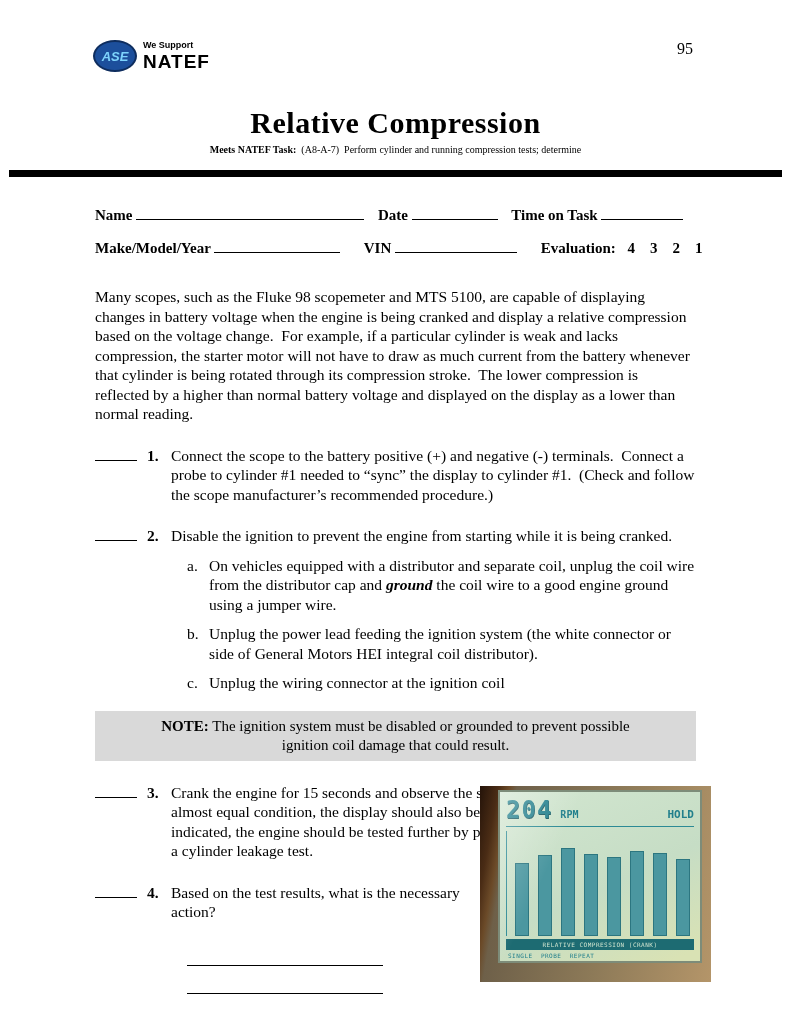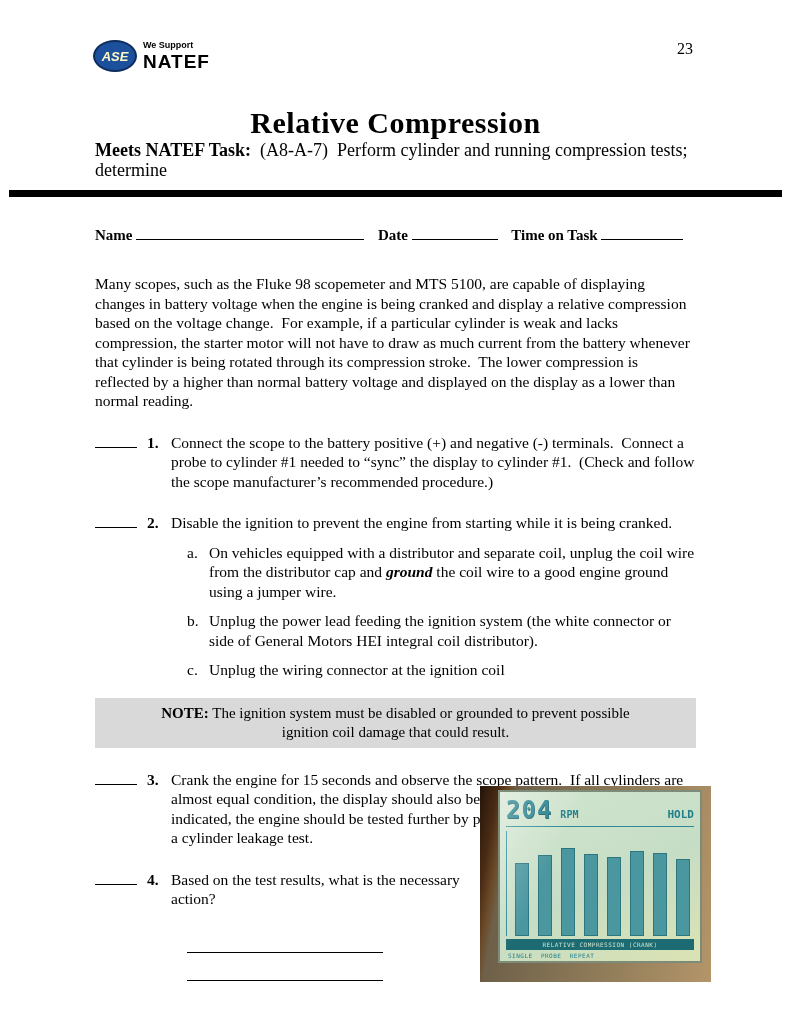--- a/index.html
+++ b/index.html
@@ -8,31 +8,31 @@
     position:relative; width:791px; height:1024px; margin:0 auto;
     background:#ffffff; font-family:"Liberation Serif", serif; color:#000;
     overflow:hidden;
   }
   
   .logo { position:absolute; left:93px; top:40px; display:flex; align-items:center; gap:6px; }
   .ase-badge {
     width:44px; height:32px; border-radius:50%;
     background:#1c4f9c; border:2px solid #0e2d5e;
     display:flex; align-items:center; justify-content:center;
-    color:#fef9c3; font-family:"Liberation Sans", sans-serif;
+    color:#7dd3fc; font-family:"Liberation Sans", sans-serif;
     font-weight:bold; font-style:italic; font-size:13px;
   }
   .logo-text { display:flex; flex-direction:column; line-height:1; }
   .we-support { font-family:"Liberation Sans", sans-serif; font-size:9px; font-weight:bold; margin-bottom:2px; }
   .natef { font-family:"Liberation Sans", sans-serif; font-size:19px; font-weight:bold; letter-spacing:1px; }
   .page-number { position:absolute; right:98px; top:40px; font-size:16px; }
   
   .content { padding:106px 95px 0 95px; }
   .title { text-align:center; font-size:30px; font-weight:bold; letter-spacing:0.5px; }
-  .task-line { font-size:18px; line-height:20px; white-space:pre-wrap; }
+  .task-line { text-align:center; font-size:10px; line-height:20px; white-space:pre-wrap; }
   .divider-bar { height:7px; background:#000; margin:10px -86px 0 -86px; }
   
   .form-row { margin-top:30px; font-size:15px; font-weight:bold; white-space:nowrap; }
   .form-row + .form-row { margin-top:16px; }
   .uline { display:inline-block; border-bottom:1.5px solid #000; height:13px; vertical-align:baseline; }
   .sp { display:inline-block; width:10px; }
   .eval-scale { white-space:pre; font-weight:bold; margin-left:8px; }
   
   .intro { margin-top:30px; font-size:15.5px; line-height:19.5px; white-space:pre-wrap; }
   .step { display:flex; margin-top:22px; font-size:15.5px; line-height:19.5px; }
@@ -89,38 +89,46 @@
   <div class="logo">
     <div class="ase-badge">
       <span>ASE</span>
     </div>
     <div class="logo-text">
       <span class="we-support">We Support</span>
       <span class="natef">NATEF</span>
     </div>
   </div>
 
-  <div class="page-number">23</div>
+  <div class="page-number">95</div>
 
   <div class="content">
 
     <div class="title">Relative Compression</div>
     <div class="task-line"><b>Meets NATEF Task:</b><span>  (A8-A-7)  Perform cylinder and running compression tests; determine</span></div>
 
     <div class="divider-bar"></div>
 
     <div class="form-row">
       <span>Name</span>
       <span class="uline" style="width:228px;"></span><span class="sp"></span>
       <span>Date</span>
       <span class="uline" style="width:86px;"></span><span class="sp"></span>
       <span>Time on Task</span>
       <span class="uline" style="width:82px;"></span>
     </div>
 
+    <div class="form-row">
+      <span>Make/Model/Year</span>
+      <span class="uline" style="width:126px;"></span><span class="sp"></span><span class="sp"></span>
+      <span>VIN</span>
+      <span class="uline" style="width:122px;"></span><span class="sp"></span><span class="sp"></span>
+      <span>Evaluation:</span>
+      <span class="eval-scale">4    3    2    1</span>
+    </div>
 
     <p class="intro">Many scopes, such as the Fluke 98 scopemeter and MTS 5100, are capable of displaying changes in battery voltage when the engine is being cranked and display a relative compression based on the voltage change.  For example, if a particular cylinder is weak and lacks compression, the starter motor will not have to draw as much current from the battery whenever that cylinder is being rotated through its compression stroke.  The lower compression is reflected by a higher than normal battery voltage and displayed on the display as a lower than normal reading.</p>
 
     <div class="step">
       <span class="step-blank"></span>
       <span class="step-num">1.</span>
       <span class="step-text">Connect the scope to the battery positive (+) and negative (-) terminals.  Connect a probe to cylinder #1 needed to “sync” the display to cylinder #1.  (Check and follow the scope manufacturer’s recommended procedure.)</span>
     </div>
 
     <div class="step">

